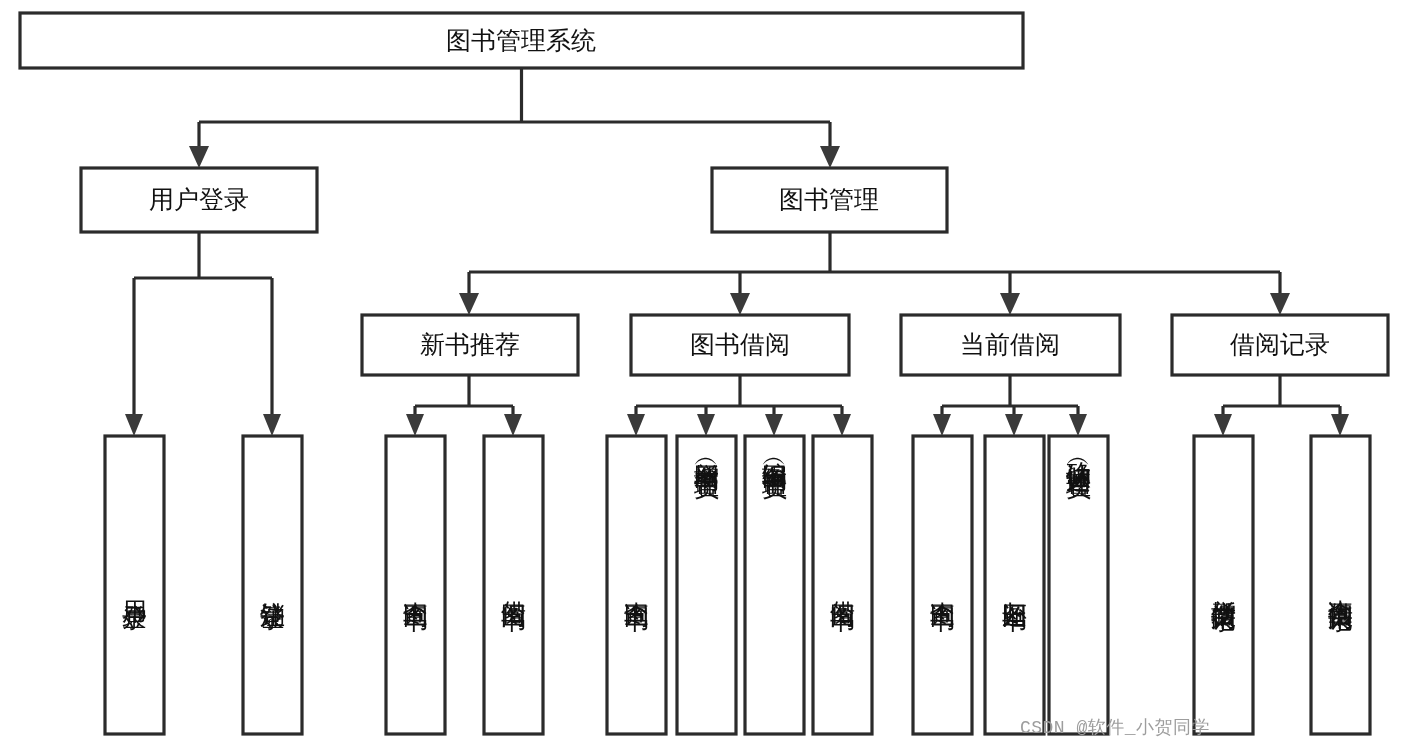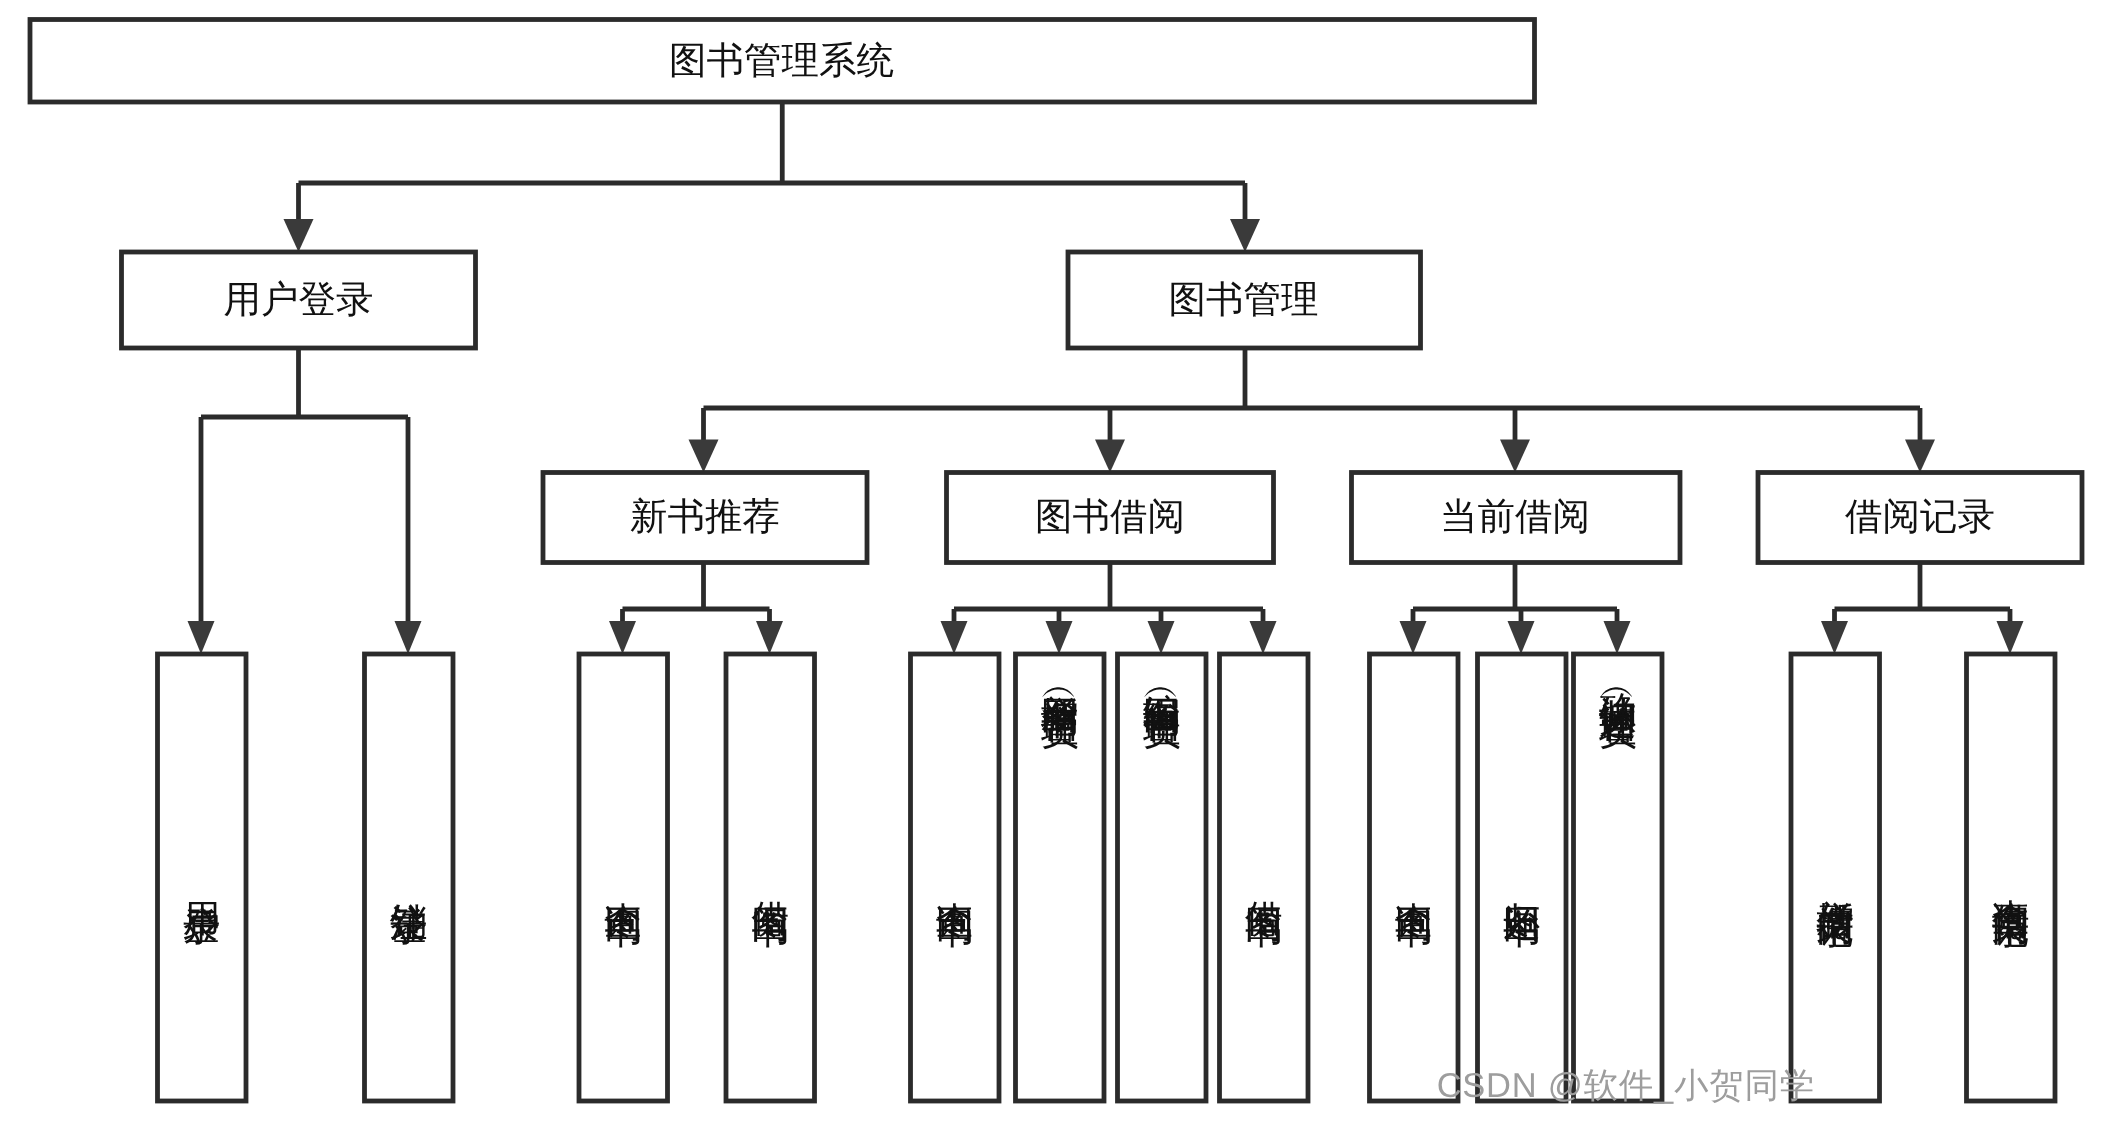--- a/index.html
+++ b/index.html
@@ -47,22 +47,22 @@
     text-anchor: middle;
     dominant-baseline: middle;
   }
   .label-h {
     font-size: 25px;
   }
   .watermark {
     position: absolute;
     right: 14px;
     bottom: 8px;
-    font-family: Liberation Sans, sans-serif;
-    font-size: 23px;
+    font-family: Liberation Mono, monospace;
+    font-size: 18px;
     color: #9d9d9d;
     white-space: nowrap;
     letter-spacing: 0.5px;
     margin-left: 36px;
   }
 </style>
 </head>
 <body>
 
 <div id="diagram-root">

